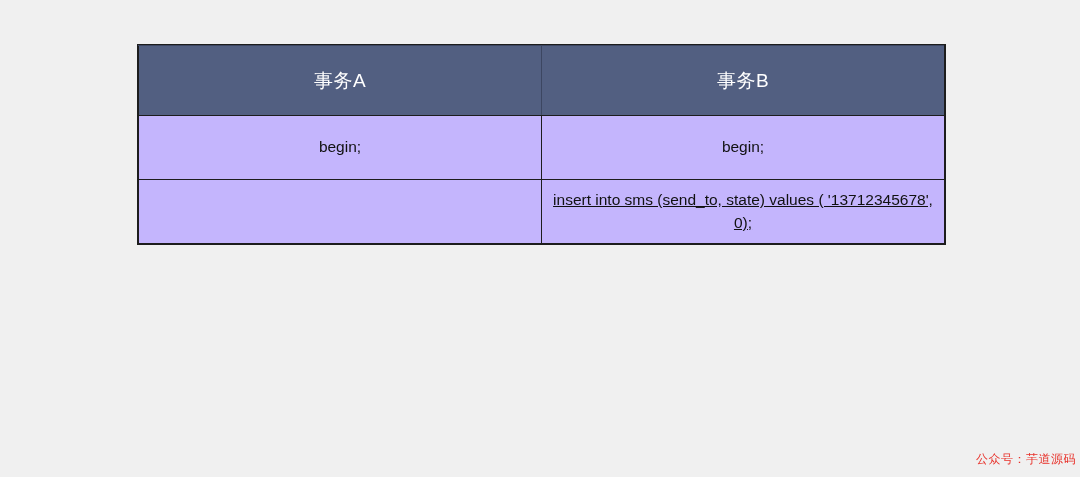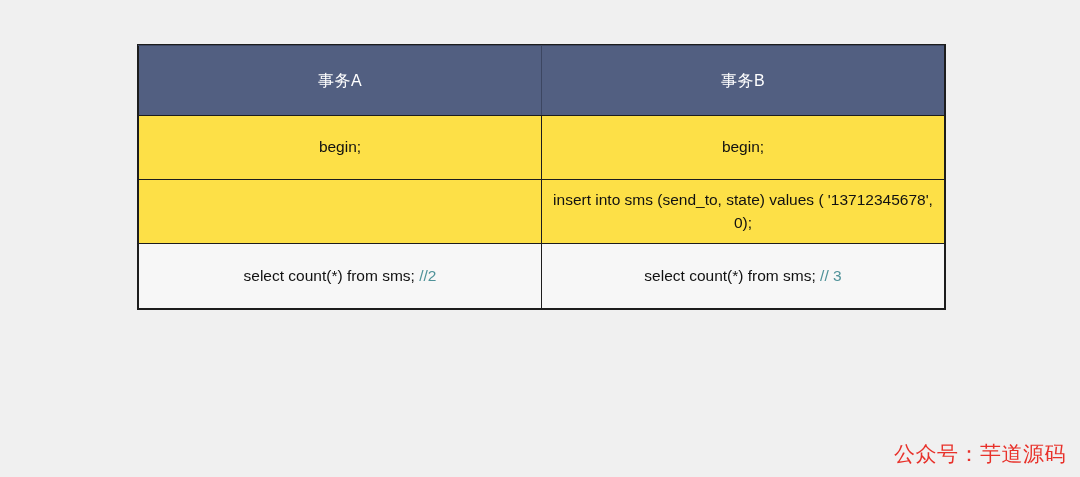--- a/index.html
+++ b/index.html
@@ -44,51 +44,51 @@
     font-size: 15.5px;
     line-height: 1.45;
     color: #111111;
     font-weight: normal;
   }
 
   
   #tx-table thead th {
     background: #525f81;
     color: #ffffff;
-    font-size: 16px;
+    font-size: 19px;
     height: 57px;
     letter-spacing: 0.5px;
     border-color: #3c4661;
     border-bottom-color: #1d1d1d;
   }
   #tx-table thead th:first-child { border-left-color: #1d1d1d; }
   #tx-table thead th:last-child  { border-right-color: #1d1d1d; }
 
   
-  #tx-table tbody tr.row-shade td { background: #fde047; }
+  #tx-table tbody tr.row-shade td { background: #c4b5fd; }
   #tx-table tbody tr.row-plain td { background: #f7f7f7; }
 
   .r-begin  td { height: 51px; }
   .r-select td { height: 52px; }
-  .r-insert td { height: 51px; }
+  .r-insert td { height: 51px; text-decoration: underline; }
   .r-recheck td { height: 52px; }
   .r-commit td { height: 52px; }
 
   .cell-empty { font-size: 0; }
 
   
   .sql-comment { color: #4f9299; }
 
   
   #watermark {
     position: absolute;
-    right: 14px;
+    right: 4px;
     bottom: 9px;
     color: #e8312a;
-    font-size: 21px;
+    font-size: 12px;
     letter-spacing: 0.5px;
     white-space: nowrap;
   }
 </style>
 </head>
 <body>
 
 <div id="page">
 
   <table id="tx-table">
@@ -116,28 +116,20 @@
 
       <tr class="row-shade r-insert">
         <td class="cell-empty">
           <span></span><span class="sql-comment"></span>
         </td>
         <td>
           <span>insert into sms (send_to, state) values ( '13712345678', 0);</span><span class="sql-comment"></span>
         </td>
       </tr>
 
-      <tr class="row-plain r-recheck">
-        <td>
-          <span>select count(*) from sms; </span><span class="sql-comment">//2</span>
-        </td>
-        <td>
-          <span>select count(*) from sms; </span><span class="sql-comment">// 3</span>
-        </td>
-      </tr>
 
 
     </tbody>
   </table>
 
   <div id="watermark">公众号：芋道源码</div>
 
 </div>
 
 </body></html>

